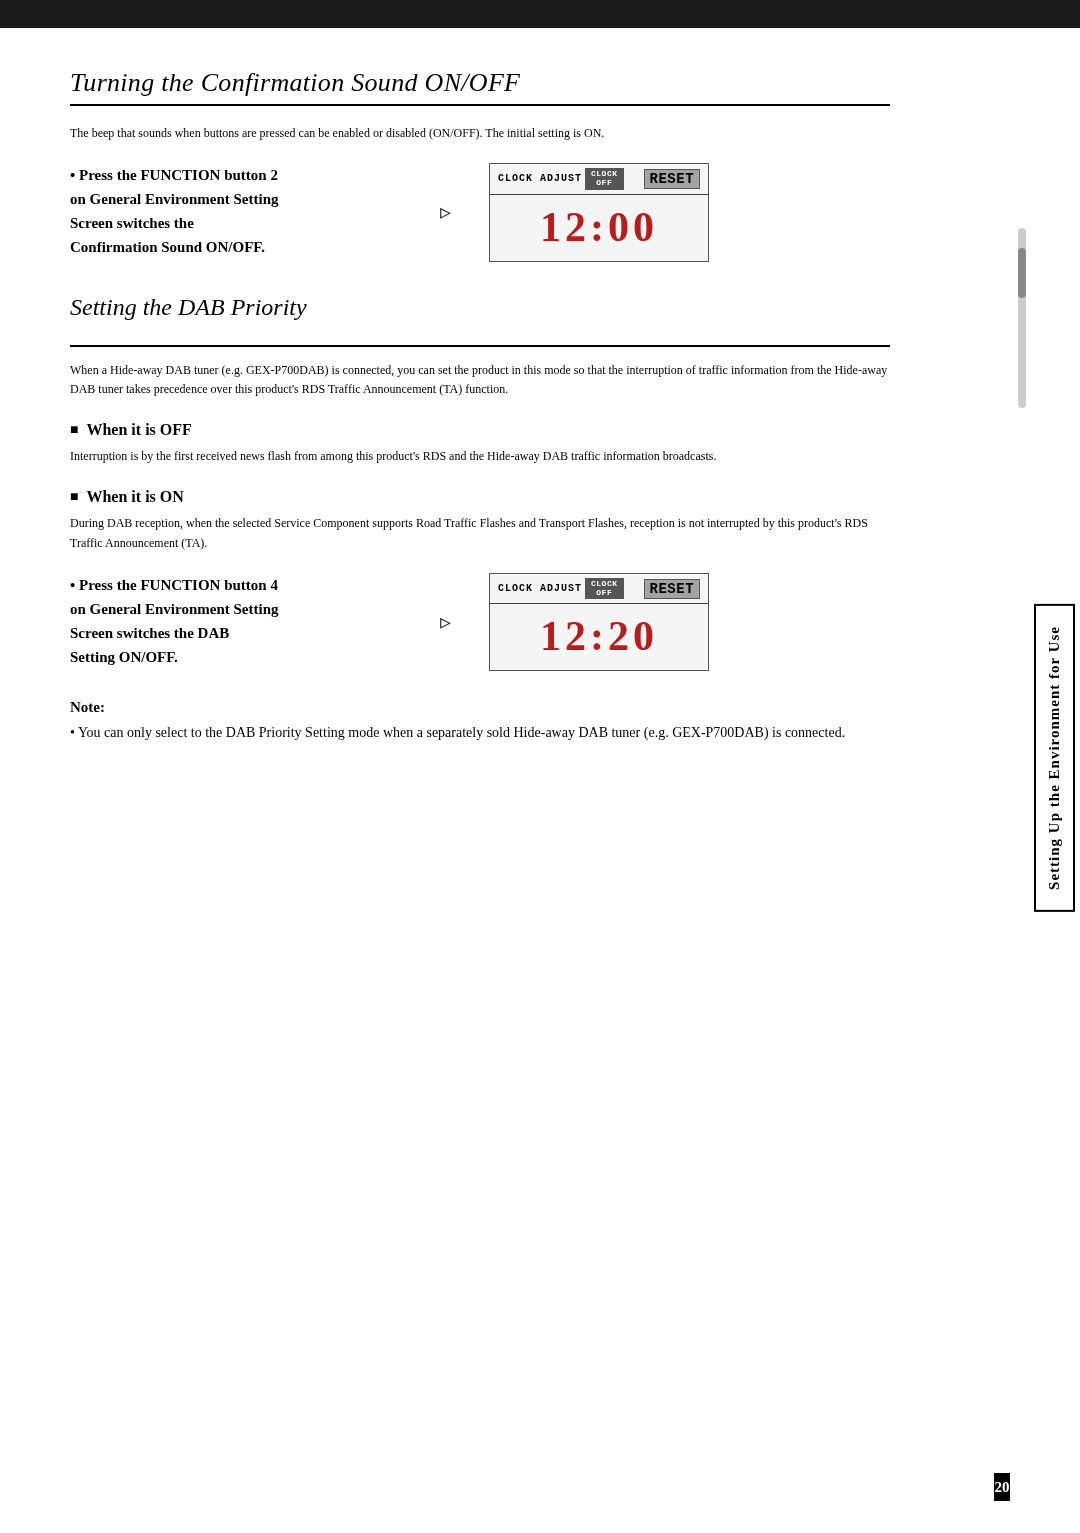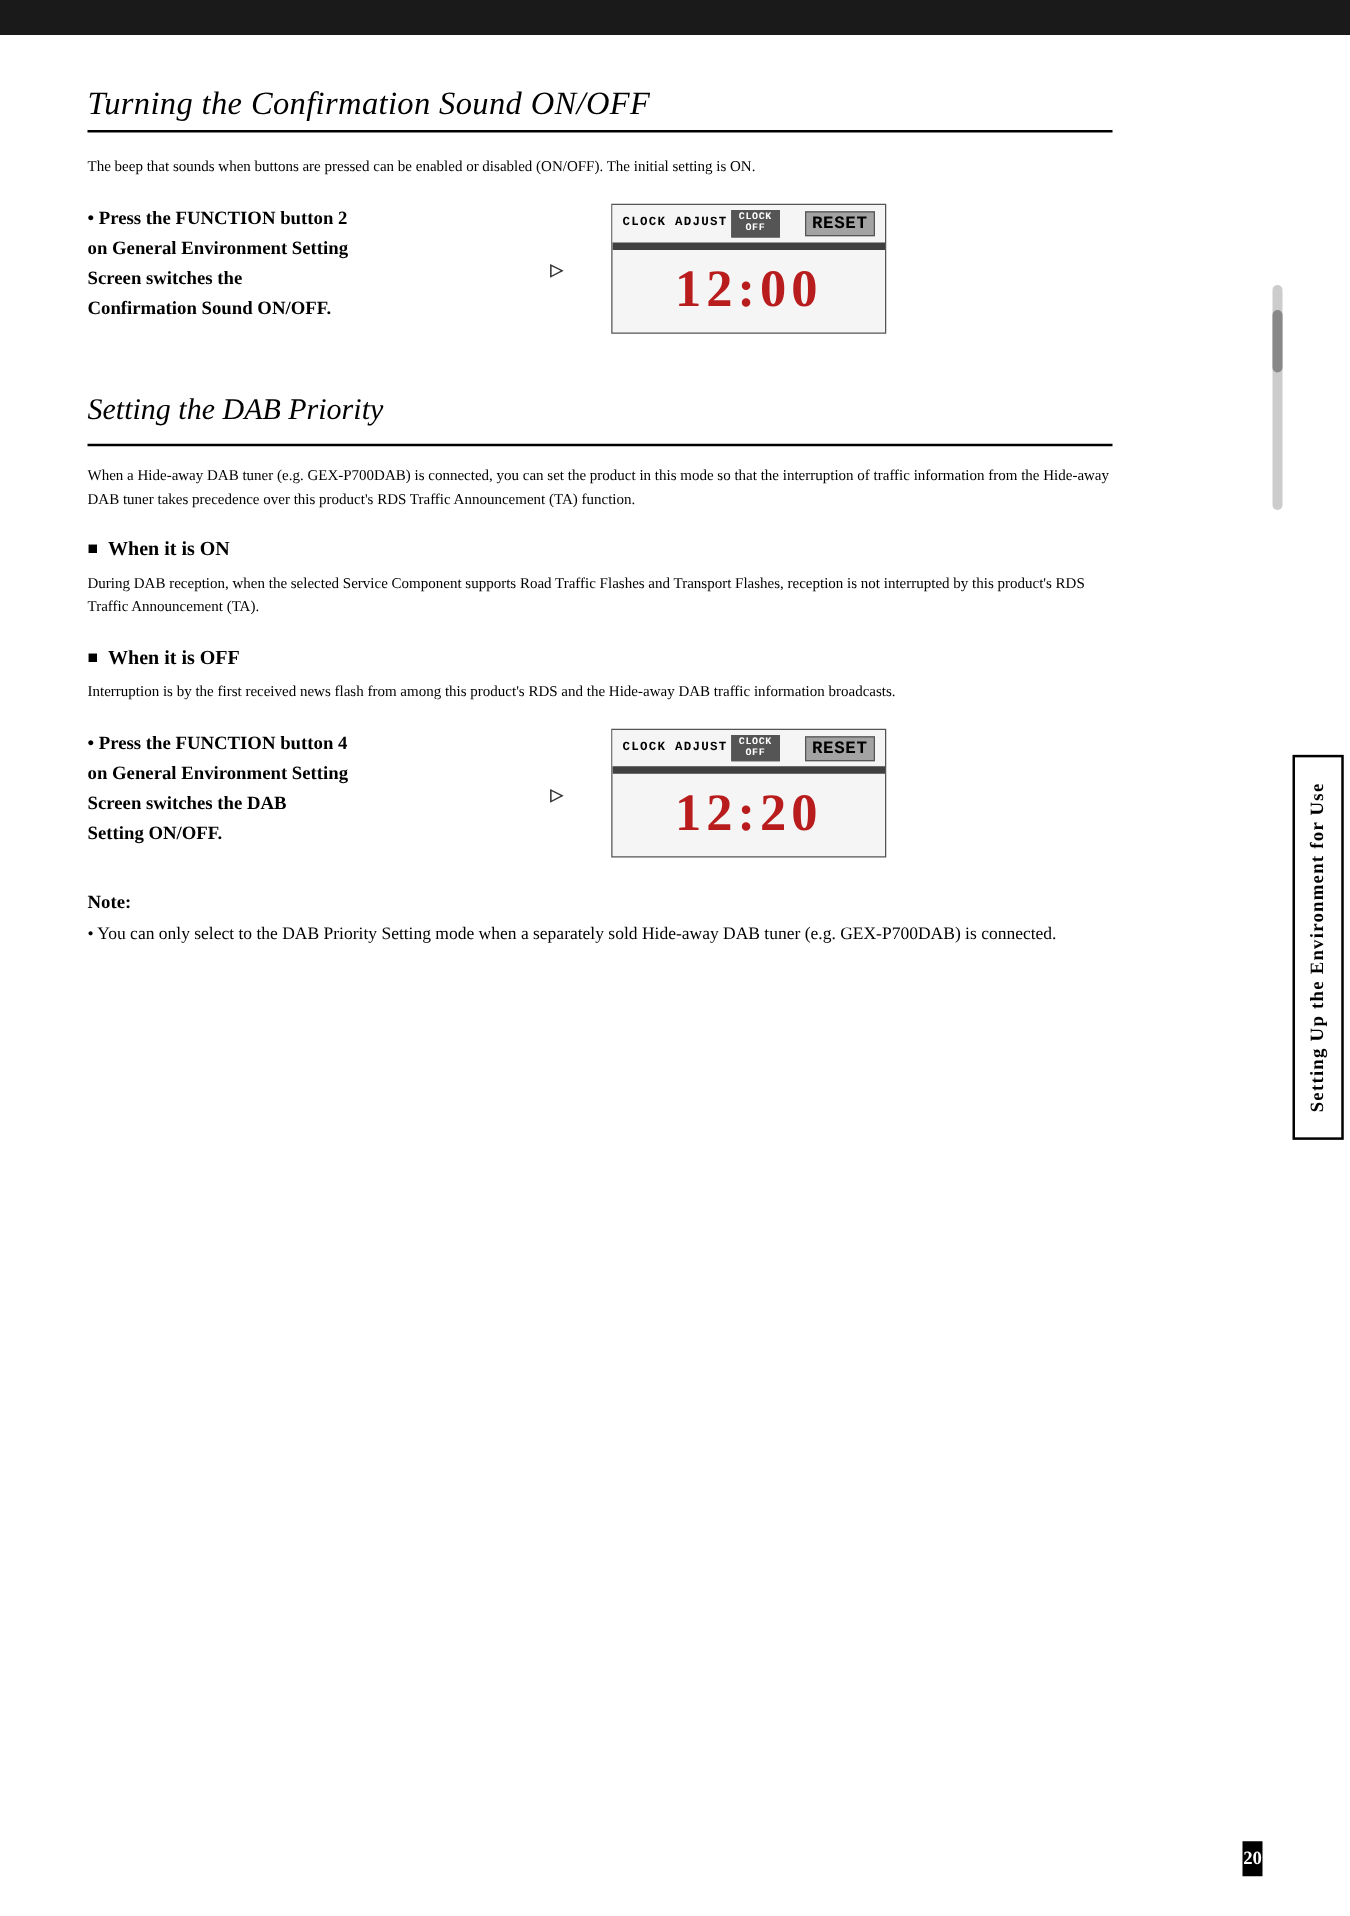--- a/index.html
+++ b/index.html
@@ -67,21 +67,21 @@
       background: #f5f5f5;
       padding: 0;
       min-width: 210px;
     }
 
     .display-header {
       display: flex;
       justify-content: space-between;
       align-items: center;
       padding: 4px 8px;
-      border-bottom: 6px solid #404040;
+      border-bottom: 1px solid #404040;
       background: #f5f5f5;
     }
 
     .display-header-left {
       font-size: 10px;
       font-family: 'Courier New', monospace;
       letter-spacing: 1px;
       font-weight: bold;
     }
 
@@ -124,22 +124,22 @@
       margin-right: 8px;
       color: #333;
       align-self: center;
     }
 
     .section-heading {
       font-size: 24px;
       font-weight: normal;
       font-style: italic;
       border-bottom: 2px solid #000;
-      padding-bottom: 13px;
-      margin-top: 48px;
+      padding-bottom: 24px;
+      margin-top: 32px;
       margin-bottom: 14px;
     }
 
     .sub-heading {
       display: flex;
       align-items: center;
       font-size: 16px;
       font-weight: bold;
       margin: 22px 0 8px 0;
       gap: 8px;
@@ -269,27 +269,27 @@
       <div class="display-time">12:00</div>
     </div>
   </div>
 
   <div>
     <h2 class="section-heading">Setting the DAB Priority</h2>
     <p class="section-paragraph">When a Hide-away DAB tuner (e.g. GEX-P700DAB) is connected, you can set the product in this mode so that the interruption of traffic information from the Hide-away DAB tuner takes precedence over this product's RDS Traffic Announcement (TA) function.</p>
   </div>
 
   <div>
+    <div class="sub-heading">When it is OFF</div>
+    <p class="section-paragraph">Interruption is by the first received news flash from among this product's RDS and the Hide-away DAB traffic information broadcasts.</p>
+  </div>
+
+  <div>
     <div class="sub-heading">When it is ON</div>
     <p class="section-paragraph">During DAB reception, when the selected Service Component supports Road Traffic Flashes and Transport Flashes, reception is not interrupted by this product's RDS Traffic Announcement (TA).</p>
-  </div>
-
-  <div>
-    <div class="sub-heading">When it is OFF</div>
-    <p class="section-paragraph">Interruption is by the first received news flash from among this product's RDS and the Hide-away DAB traffic information broadcasts.</p>
   </div>
 
   <div class="bullet-instruction">
     <div class="bullet-text">
       <p>
         <strong>• <span>Press the FUNCTION button 4</span><br>
         <span>on General Environment Setting</span><br>
         <span>Screen switches the DAB</span><br>
         <span>Setting ON/OFF.</span></strong>
       </p>

